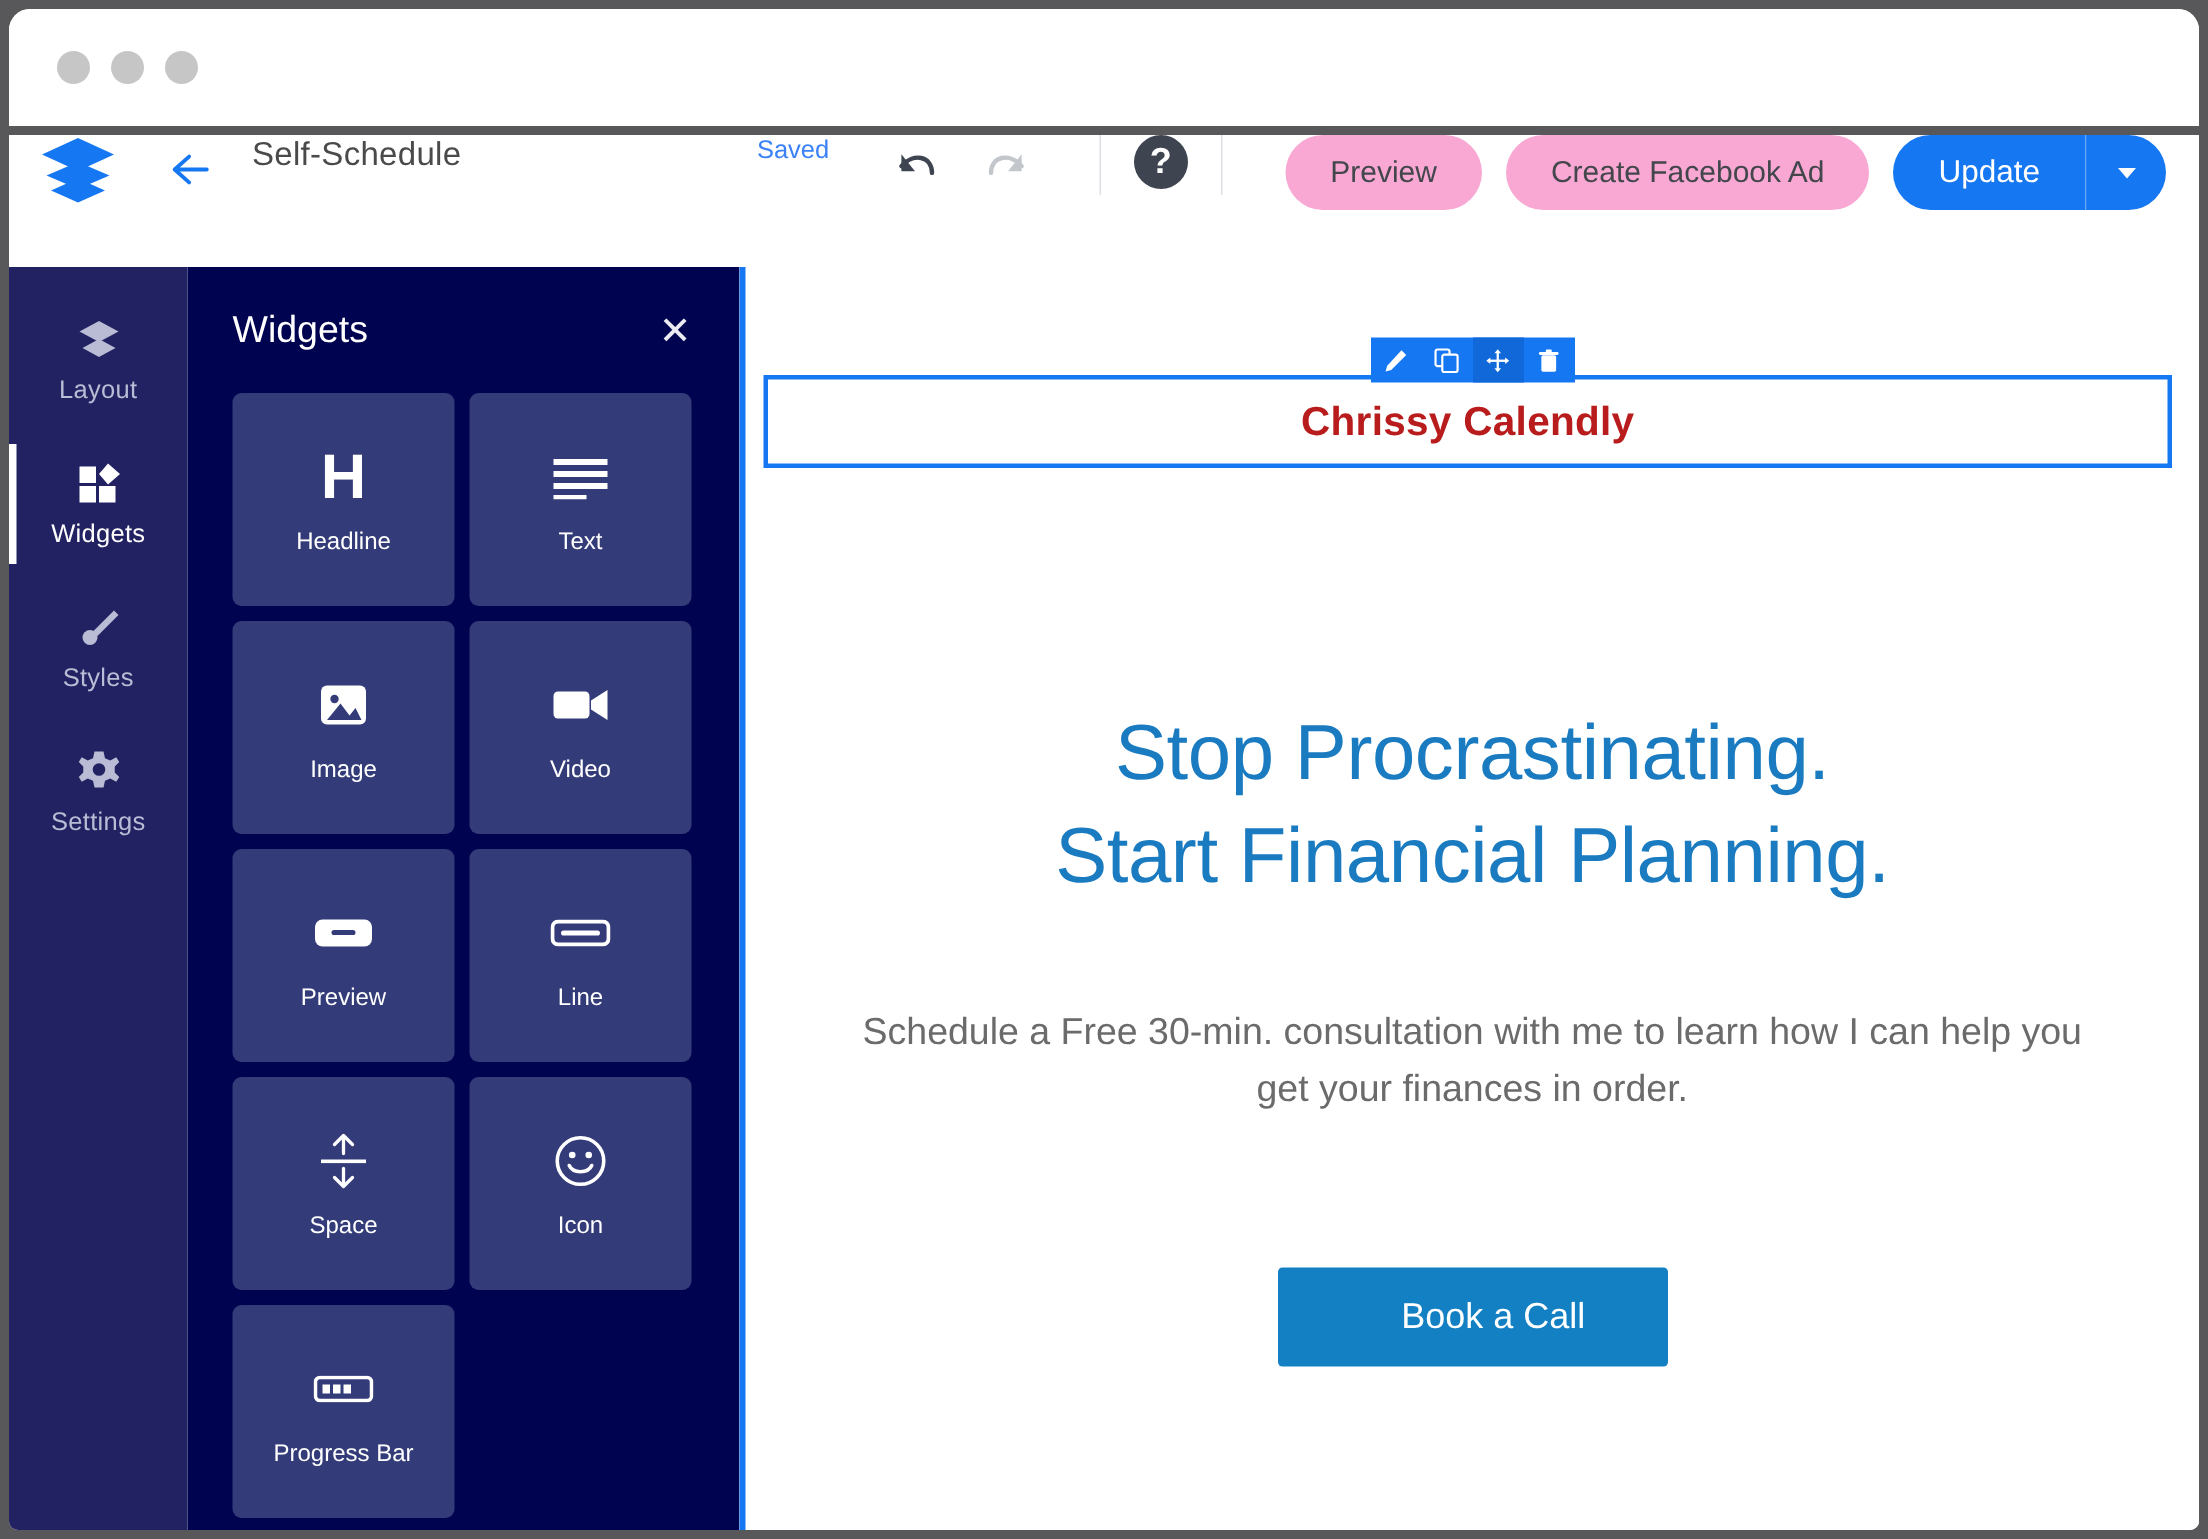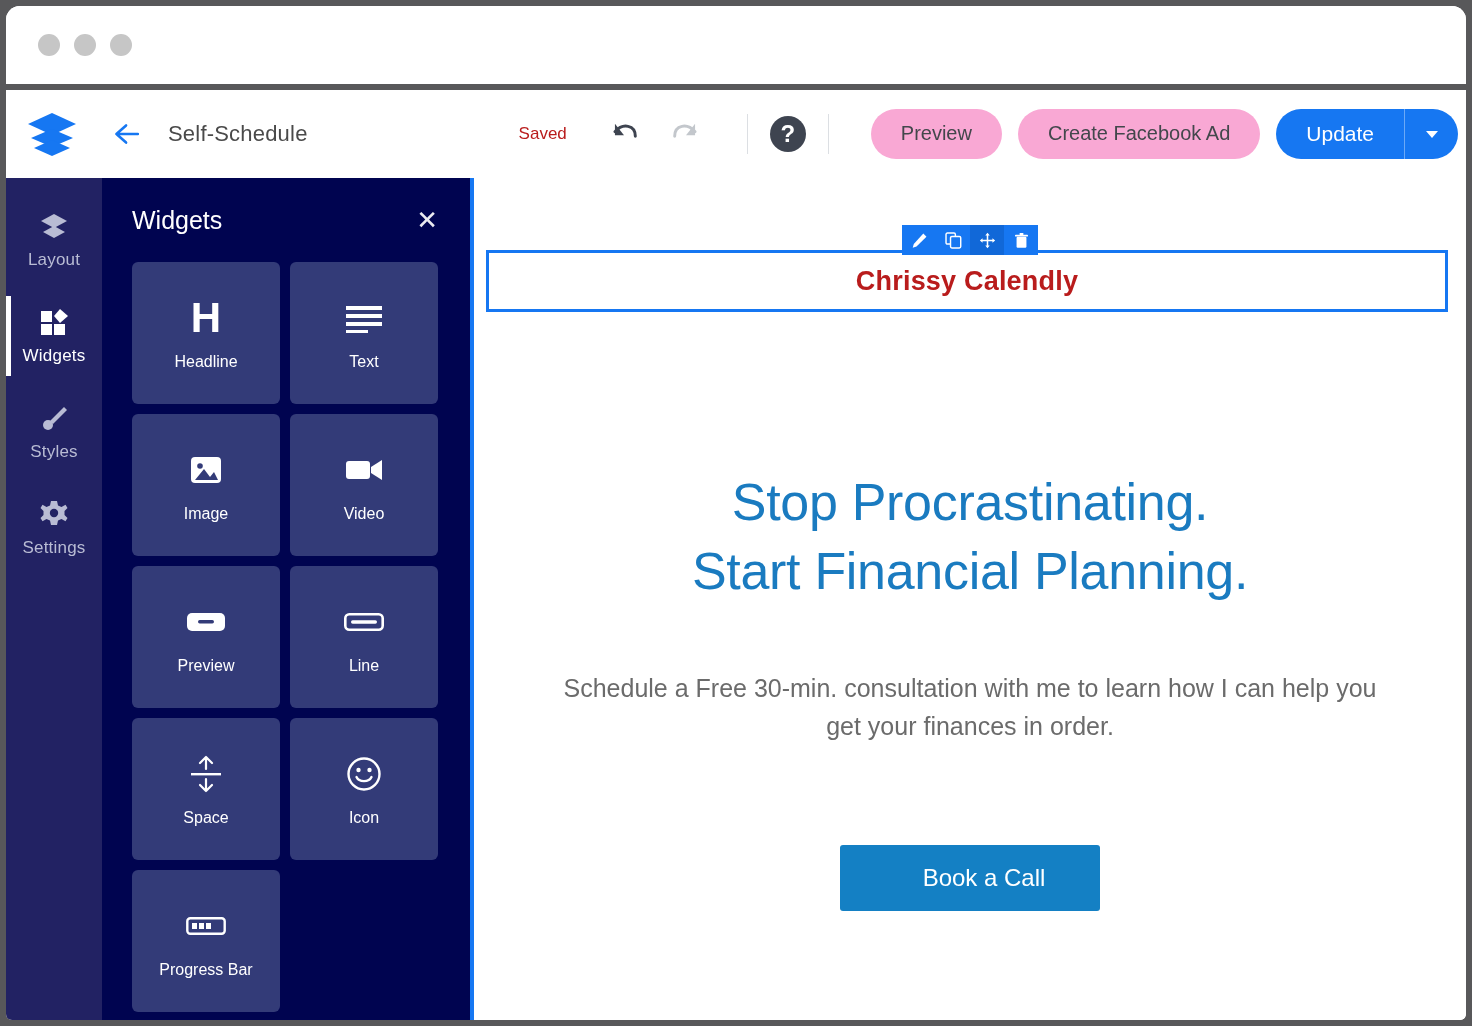--- a/index.html
+++ b/index.html
@@ -42,23 +42,22 @@
     border-radius: 50%;
     background: #c6c6c6;
     margin-right: 14px;
   }
 
   
   #app-toolbar {
     height: 88px;
     background: #ffffff;
     display: flex;
-    align-items: center;
-    flex: 0 0 auto;
-    padding: 0 8px 0 20px;
+    flex: 0 0 auto;
+    padding: 0 22px 0 20px;
     border-bottom: 1px solid #ffffff;
   }
   #logo-mark {
     width: 52px;
     height: 46px;
     margin-right: 24px;
     flex: 0 0 auto;
   }
   #back-button {
     width: 46px;
@@ -73,21 +72,21 @@
     font-size: 22px;
     color: #4a4a4a;
     margin-left: 20px;
     letter-spacing: 0.2px;
     white-space: nowrap;
   }
   #toolbar-spacer { flex: 1 1 auto; }
 
   #saved-status {
     font-size: 17px;
-    color: #b91c1c;
+    color: #3b82f6;
     margin-right: 34px;
     white-space: nowrap;
   }
   .history-btn {
     width: 46px;
     height: 46px;
     display: flex;
     align-items: center;
     justify-content: center;
     cursor: pointer;
@@ -167,21 +166,21 @@
 
   
   #editor-body {
     flex: 1 1 auto;
     display: flex;
     min-height: 0;
   }
 
   
   #left-rail {
-    width: 96px;
+    width: 119px;
     background: #222263;
     flex: 0 0 auto;
     padding-top: 14px;
     position: relative;
   }
   .rail-item {
     height: 96px;
     display: flex;
     flex-direction: column;
     align-items: center;

